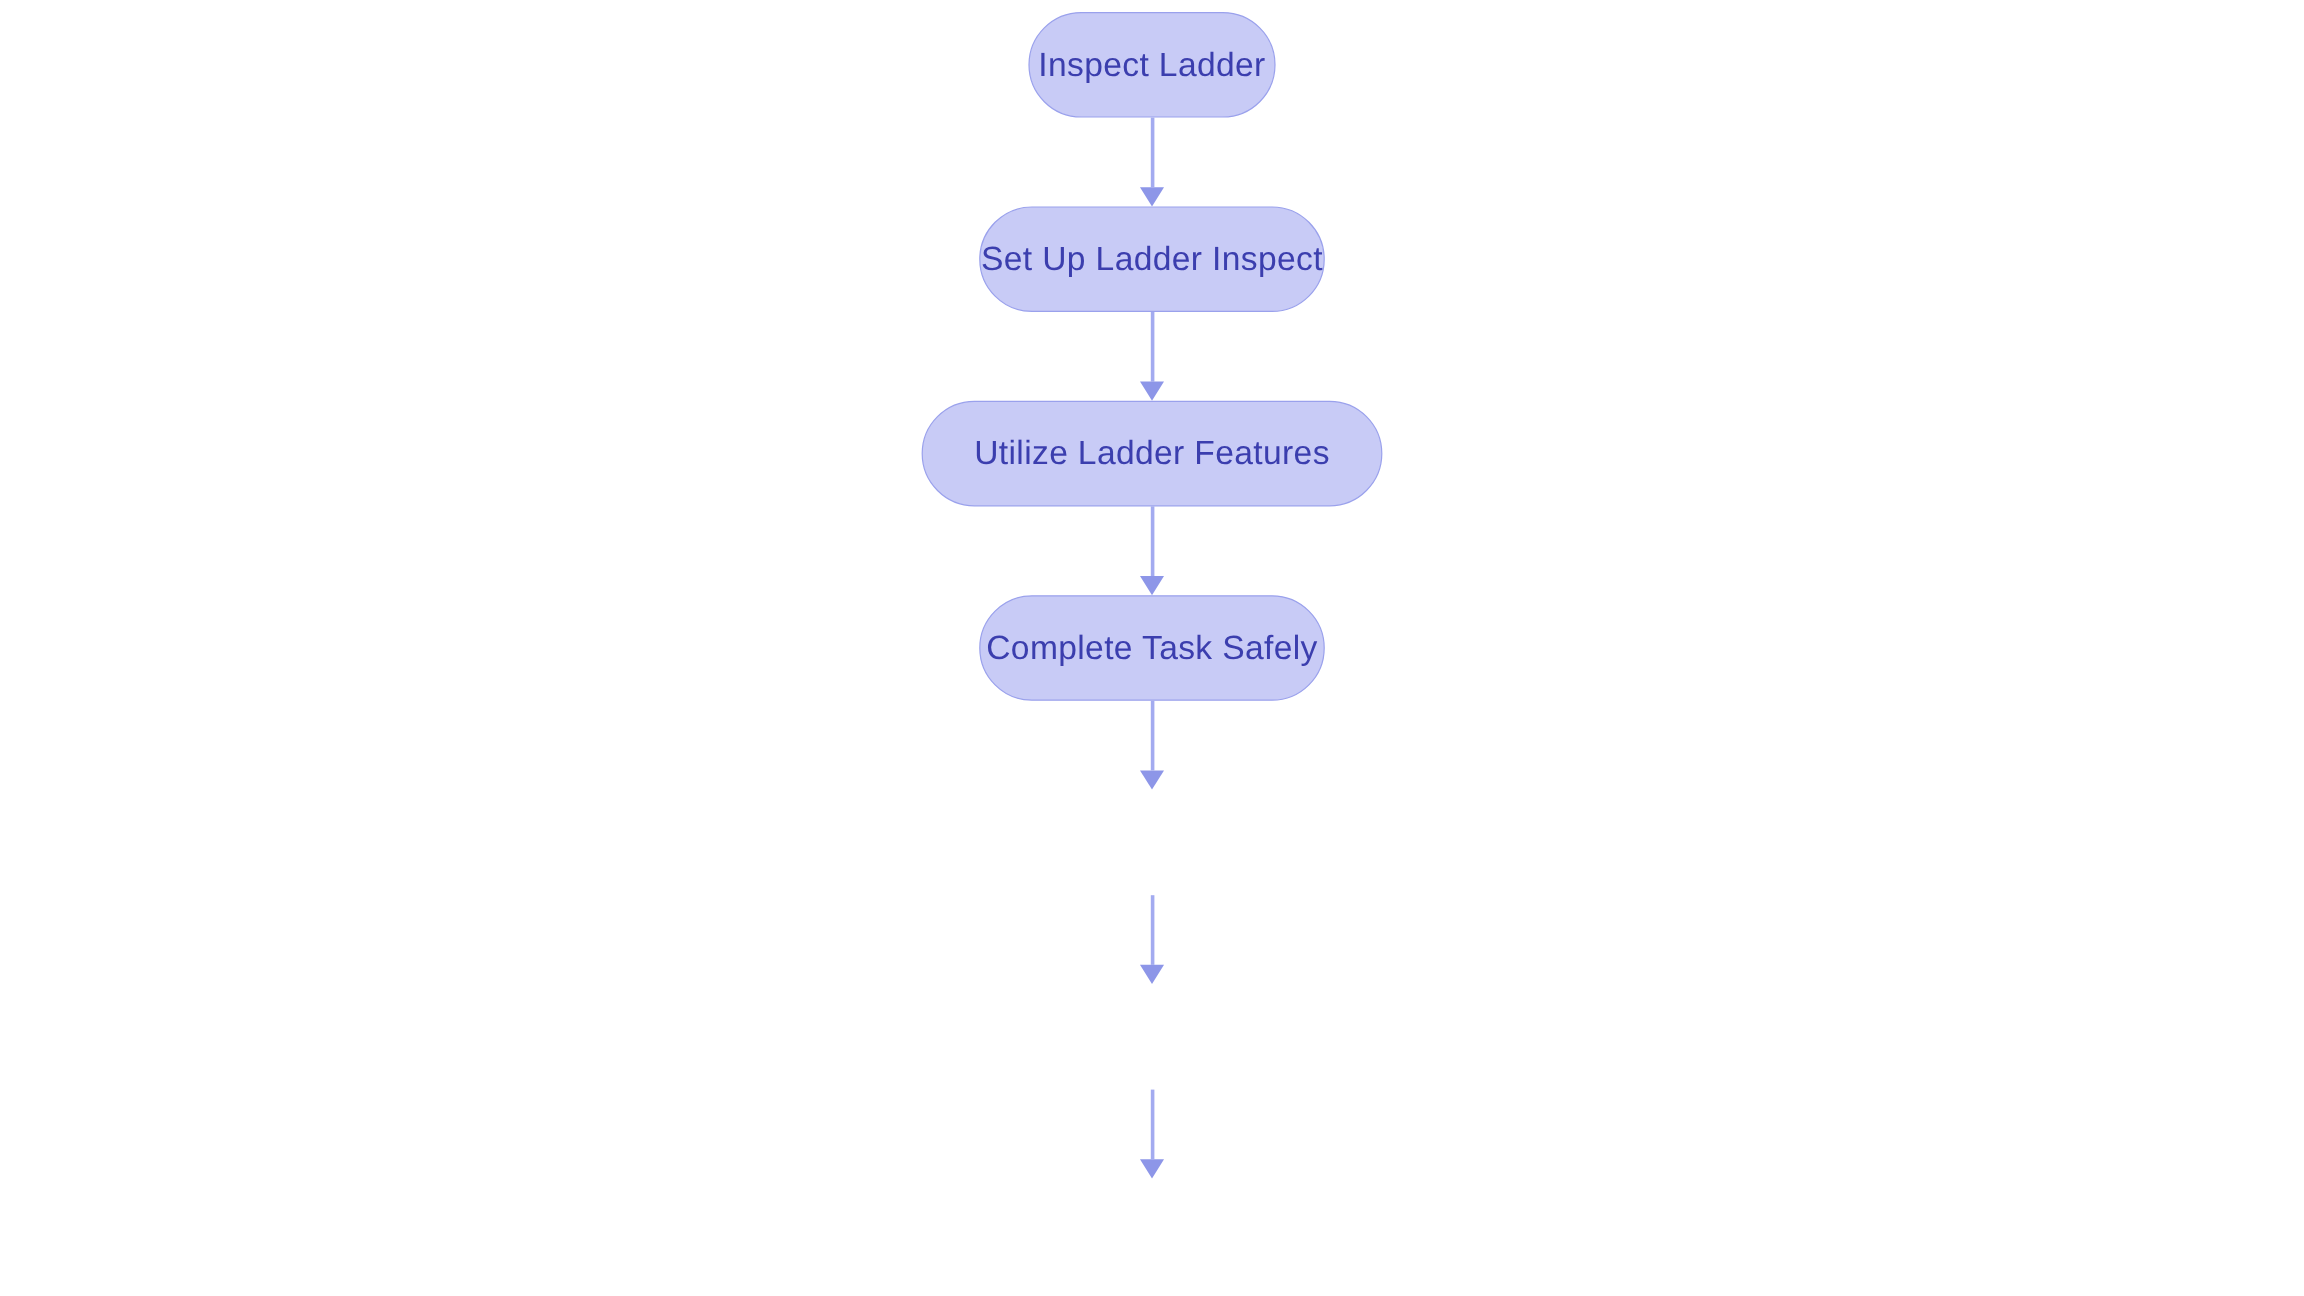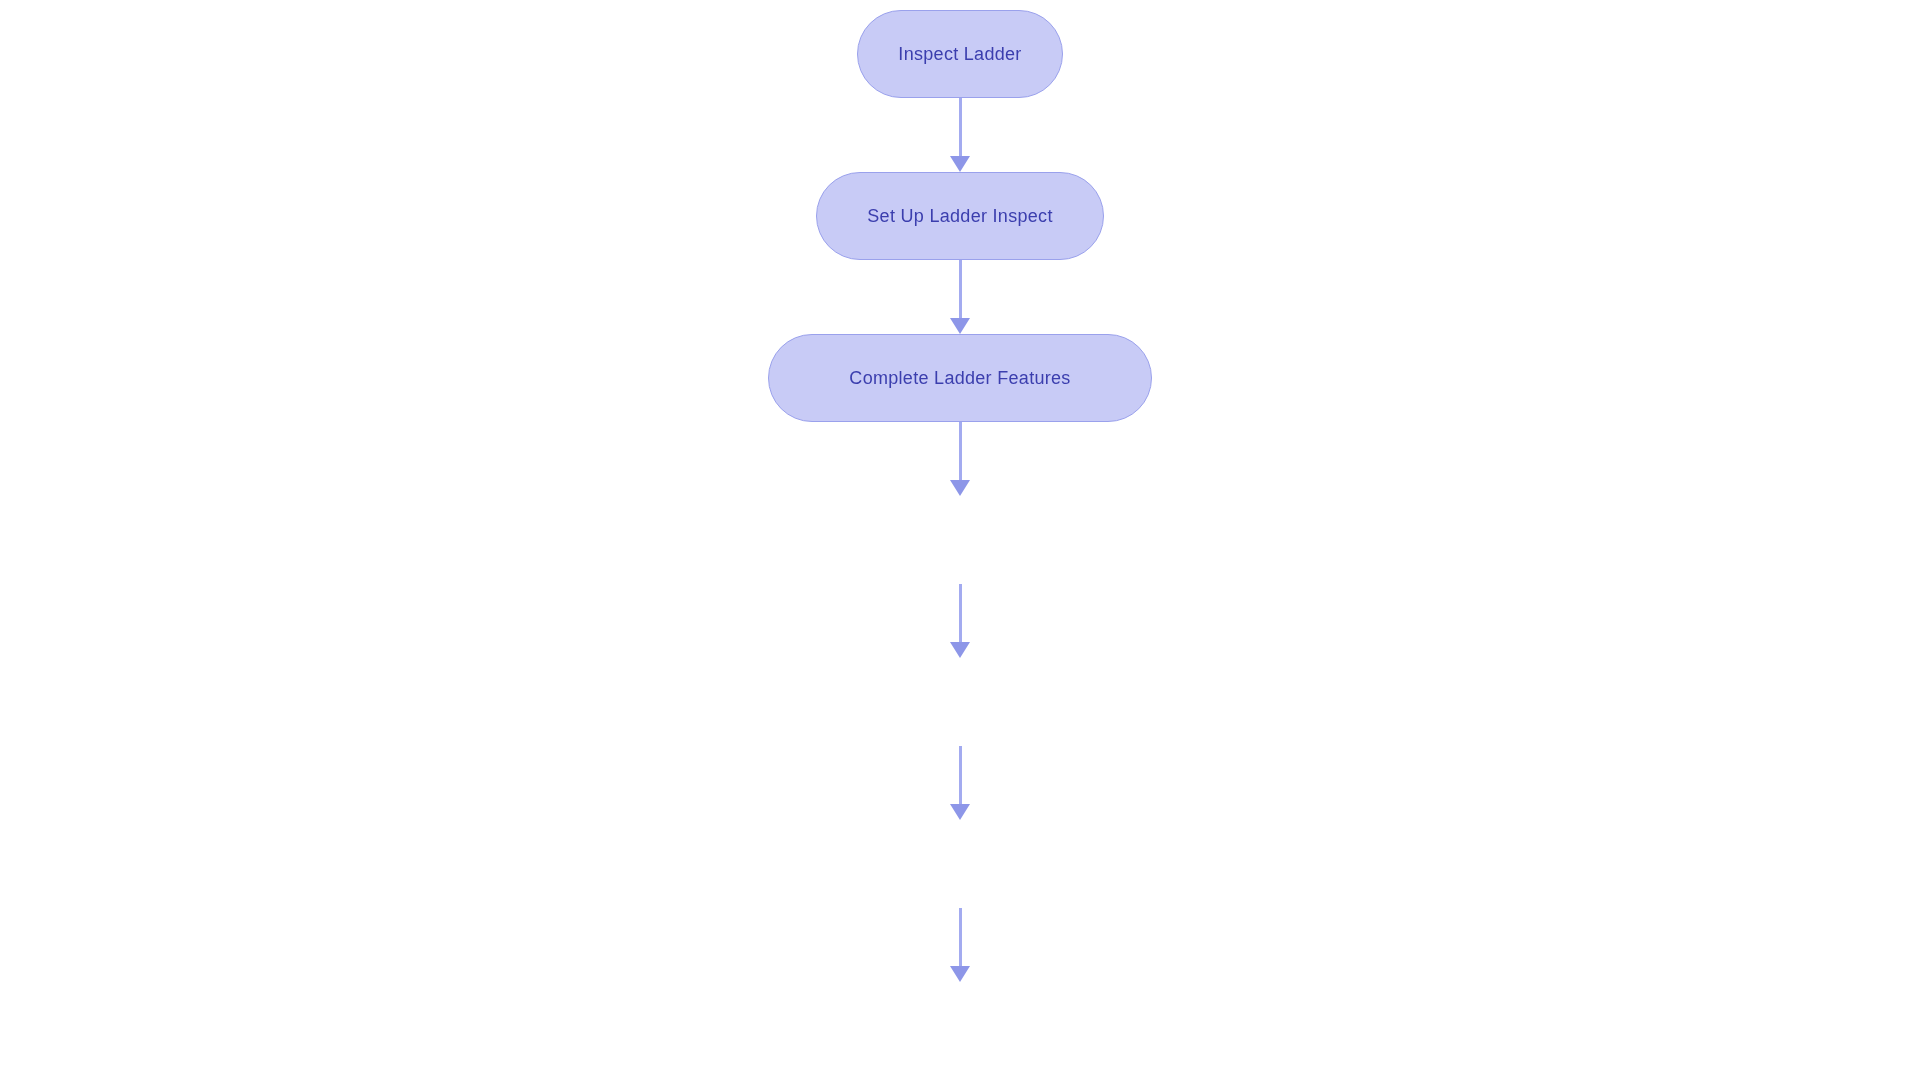--- a/index.html
+++ b/index.html
@@ -34,21 +34,21 @@
     height: 88px;
     box-sizing: border-box;
     border-radius: 44px;
     background: var(--node-fill);
     border: 1.5px solid var(--node-border);
     display: flex;
     align-items: center;
     justify-content: center;
     white-space: nowrap;
     color: var(--node-text);
-    font-size: 18px;
+    font-size: 28px;
     letter-spacing: 0.3px;
   }
   .node:nth-child(1) { top: 10px;  width: 206px; }
   .node:nth-child(2) { top: 172px; width: 288px; }
   .node:nth-child(3) { top: 334px; width: 384px; }
   .node:nth-child(4) { top: 496px; width: 288px; }
   .node:nth-child(5) { top: 658px; width: 300px; }
   .node:nth-child(6) { top: 820px; width: 265px; }
   .node:nth-child(7) { top: 982px; width: 274px; }
 
@@ -114,17 +114,20 @@
   </div>
 
   <div class="nodes-layer">
     <div class="node">
       <span>Inspect Ladder</span>
     </div>
     <div class="node">
       <span>Set Up Ladder Inspect</span>
     </div>
     <div class="node">
-      <span>Complete Ladder Features</span>
+      <span>Utilize Ladder Features</span>
+    </div>
+    <div class="node">
+      <span>Complete Task Safely</span>
     </div>
   </div>
 
 </div>
 
 </body></html>

